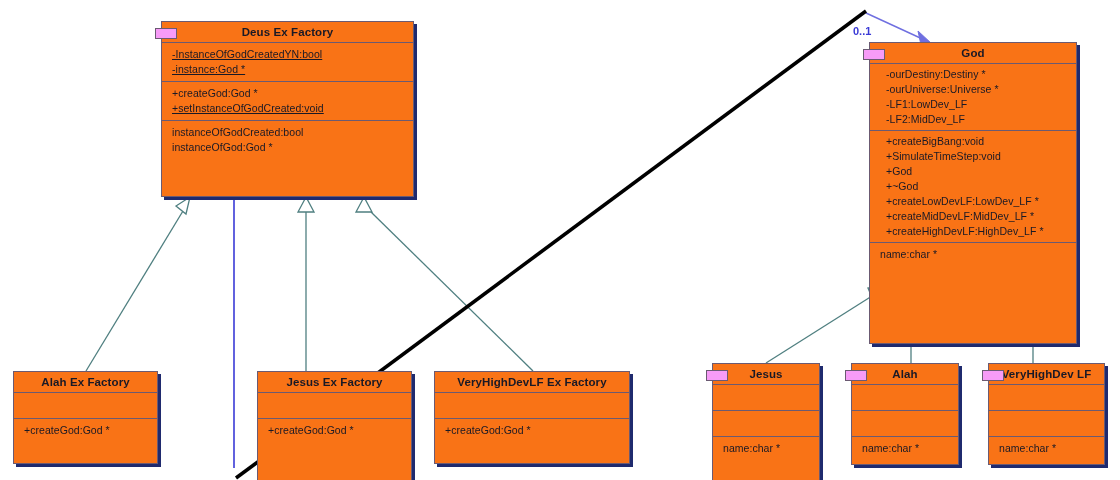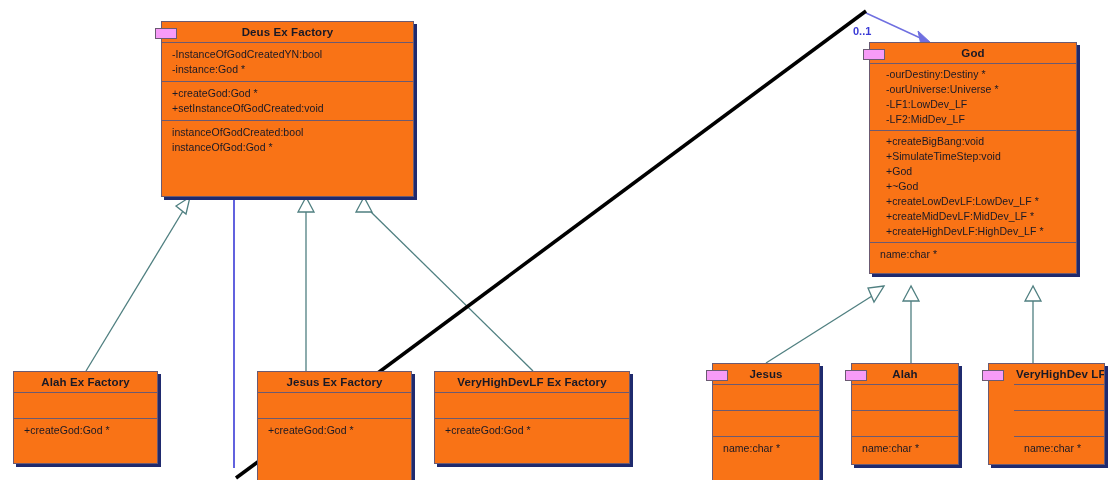--- a/index.html
+++ b/index.html
@@ -70,20 +70,21 @@
     padding: 3px 0 3px 16px;
   }
   .member {
     font-size: 10.5px;
     color: #191926;
     line-height: 15px;
     white-space: nowrap;
     letter-spacing: 0.05px;
   }
   .member.static {
+    text-decoration: underline;
   }
   .empty-row {
     height: 17px;
   }
   .mult-label {
     position: absolute;
     font-size: 11px;
     font-weight: bold;
     color: #3a3ad6;
     z-index: 5;
@@ -152,21 +153,21 @@
       <div class="member">+createGod:God *</div>
       <div class="member static">+setInstanceOfGodCreated:void</div>
     </div>
     <div class="divider"></div>
     <div class="compartment">
       <div class="member">instanceOfGodCreated:bool</div>
       <div class="member">instanceOfGod:God *</div>
     </div>
   </div>
 
-  <div class="uml-class" style="left:869px; top:42px; width:208px; height:232px;">
+  <div class="uml-class" style="left:869px; top:42px; width:208px; height:302px;">
     <div class="tab"></div>
     <div class="cls-title">God</div>
     <div class="divider"></div>
     <div class="compartment tight">
       <div class="member">-ourDestiny:Destiny *</div>
       <div class="member">-ourUniverse:Universe *</div>
       <div class="member">-LF1:LowDev_LF</div>
       <div class="member">-LF2:MidDev_LF</div>
     </div>
     <div class="divider"></div>
@@ -250,21 +251,21 @@
     <div class="divider"></div>
     <div class="compartment">
       <div class="empty-row"></div>
     </div>
     <div class="divider"></div>
     <div class="compartment">
       <div class="member">name:char *</div>
     </div>
   </div>
 
-  <div class="uml-class" style="left:988px; top:363px; width:117px; height:102px;padding-left:25px;">
+  <div class="uml-class" style="left:988px; top:363px; width:117px; height:102px;">
     <div class="tab"></div>
     <div class="cls-title">VeryHighDev LF</div>
     <div class="divider"></div>
     <div class="compartment">
       <div class="empty-row"></div>
     </div>
     <div class="divider"></div>
     <div class="compartment">
       <div class="empty-row"></div>
     </div>

